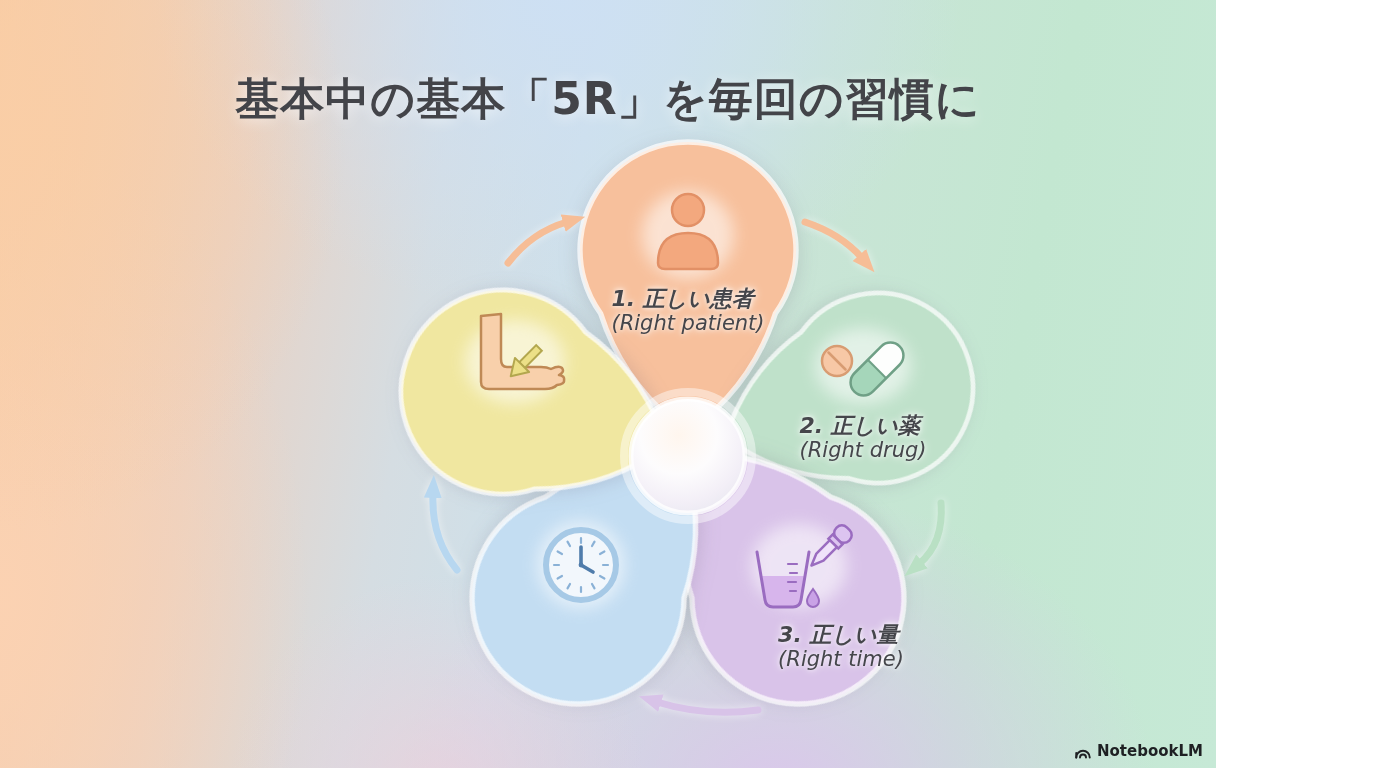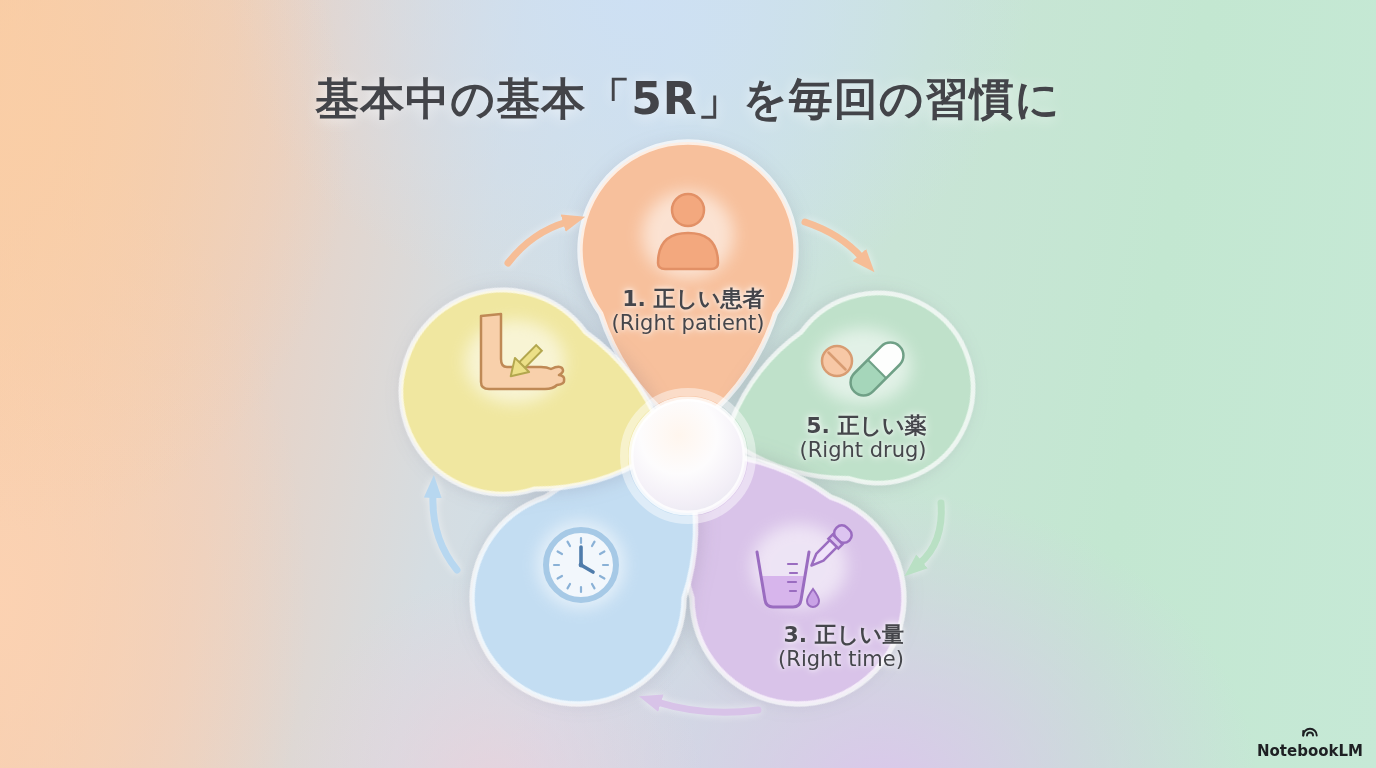--- a/index.html
+++ b/index.html
@@ -1,20 +1,20 @@
 <!DOCTYPE html>
 <html><head>
 <meta charset="utf-8">
 <style>
   * { margin:0; padding:0; box-sizing:border-box; }
   html,body { width:1376px; height:768px; overflow:hidden; }
   body { font-family:"DejaVu Sans","Liberation Sans",sans-serif; }
 
   .canvas{
-    position:relative; width:1376px; height:768px; overflow:hidden;
+    position:relative; width:1216px; height:768px; overflow:hidden;
     background-color:#cfe3ee;
     background-image:
       radial-gradient(ellipse 460px 560px at 2% 18%,  rgba(250,206,166,0.92) 0%, rgba(250,206,166,0) 70%),
       radial-gradient(ellipse 430px 660px at 0% 78%,  rgba(252,210,178,0.95) 0%, rgba(252,210,178,0) 72%),
       radial-gradient(ellipse 300px 320px at 36% 104%,rgba(242,204,216,0.65) 0%, rgba(242,204,216,0) 70%),
       radial-gradient(ellipse 560px 440px at 46% 0%,  rgba(205,224,244,0.95) 0%, rgba(205,224,244,0) 72%),
       radial-gradient(ellipse 540px 430px at 64% 103%,rgba(219,198,236,0.95) 0%, rgba(219,198,236,0) 70%),
       linear-gradient(100deg,#f8cba4 0%,#e9d2c4 20%,#d5dde2 35%,#cfe0e9 45%,#c9e4d6 62%,#c3e7d1 80%,#c6e9d6 100%);
   }
 
@@ -22,29 +22,29 @@
     position:absolute; top:70px; left:50%; transform:translateX(-50%);
     font-size:44px; font-weight:bold; letter-spacing:1px; white-space:nowrap;
     color:#434449; text-shadow:0 2px 14px rgba(255,255,255,0.65);
   }
 
   svg.flower{ position:absolute; left:395px; top:150px; overflow:visible; }
   .petal{ stroke:rgba(255,255,255,0.72); stroke-width:5; filter:drop-shadow(0 5px 9px rgba(100,90,115,0.20)); }
   .flow-arrow{ fill:none; stroke-width:7; stroke-linecap:round; filter:drop-shadow(0 0 4px rgba(255,255,255,0.55)); }
 
   .petal-label{
-    position:absolute; transform:translate(-50%,-50%); text-align:right; white-space:nowrap;
-    color:#45464b; text-shadow:0 0 10px rgba(255,255,255,0.95),0 0 4px rgba(255,255,255,0.85);
+    position:absolute; transform:translate(-50%,-50%); text-align:left; white-space:nowrap;
+    color:#45464b; text-shadow:0 0 10px rgba(255,255,255,0.95),0 0 4px rgba(255,255,255,0.85);font-style:italic;
   }
   .petal-label .jp{ font-size:22px; font-weight:bold; line-height:27px; }
   .petal-label .en{ font-size:21px; line-height:23px; }
 
   .watermark{
     position:absolute; right:13px; bottom:8px; display:flex; align-items:center; gap:5px;
-    color:#1e2023; font-size:15px; font-weight:600;flex-direction:column;
+    color:#1e2023; font-size:15px; font-weight:600;
   }
 </style>
 </head>
 <body>
 
 <div class="canvas">
 
   <h1 class="title">基本中の基本「5R」を毎回の習慣に</h1>
 
   <svg class="flower" width="585" height="570" viewBox="0 0 585 570" xmlns="http://www.w3.org/2000/svg">
@@ -172,21 +172,21 @@
 
     <circle cx="293" cy="306" r="57" fill="url(#cGrad)" stroke="rgba(255,255,255,0.8)" stroke-width="5"></circle>
     <circle cx="293" cy="306" r="64" fill="none" stroke="rgba(255,255,255,0.45)" stroke-width="8"></circle>
   </svg>
 
   <div class="petal-label" style="left:688px; top:310px;">
     <div class="jp">1. 正しい患者</div>
     <div class="en">(Right patient)</div>
   </div>
   <div class="petal-label" style="left:863px; top:437px;">
-    <div class="jp">5. 正しい薬</div>
+    <div class="jp">2. 正しい薬</div>
     <div class="en">(Right drug)</div>
   </div>
   <div class="petal-label" style="left:797px; top:646px;margin-left:44px;">
     <div class="jp">3. 正しい量</div>
     <div class="en">(Right time)</div>
   </div>
 
   <div class="watermark">
     <svg width="18" height="15" viewBox="0 0 24 20">
       <path d="M3 18 A 9 9 0 0 1 21 18" fill="none" stroke="#1e2023" stroke-width="2.6" stroke-linecap="round"></path>

